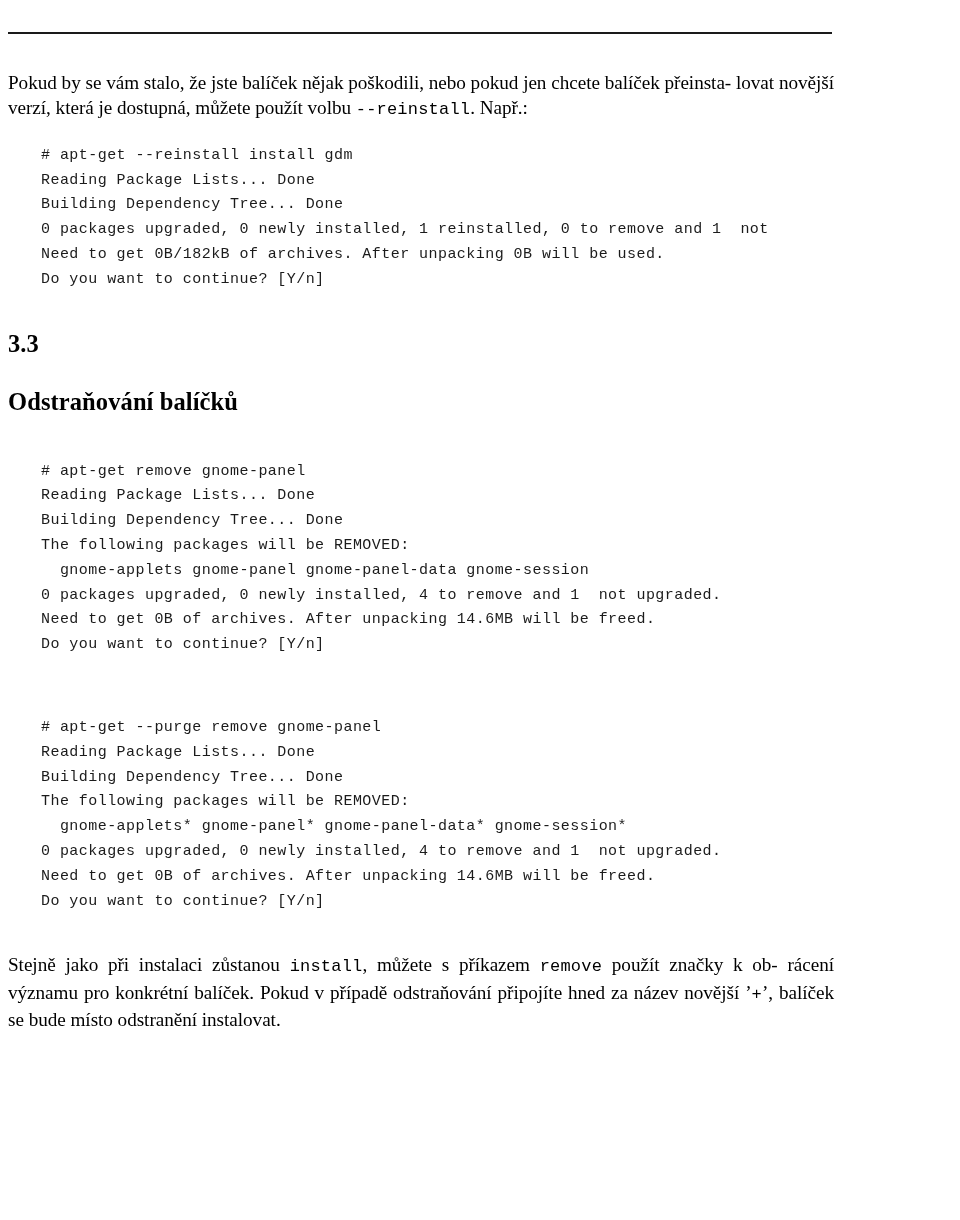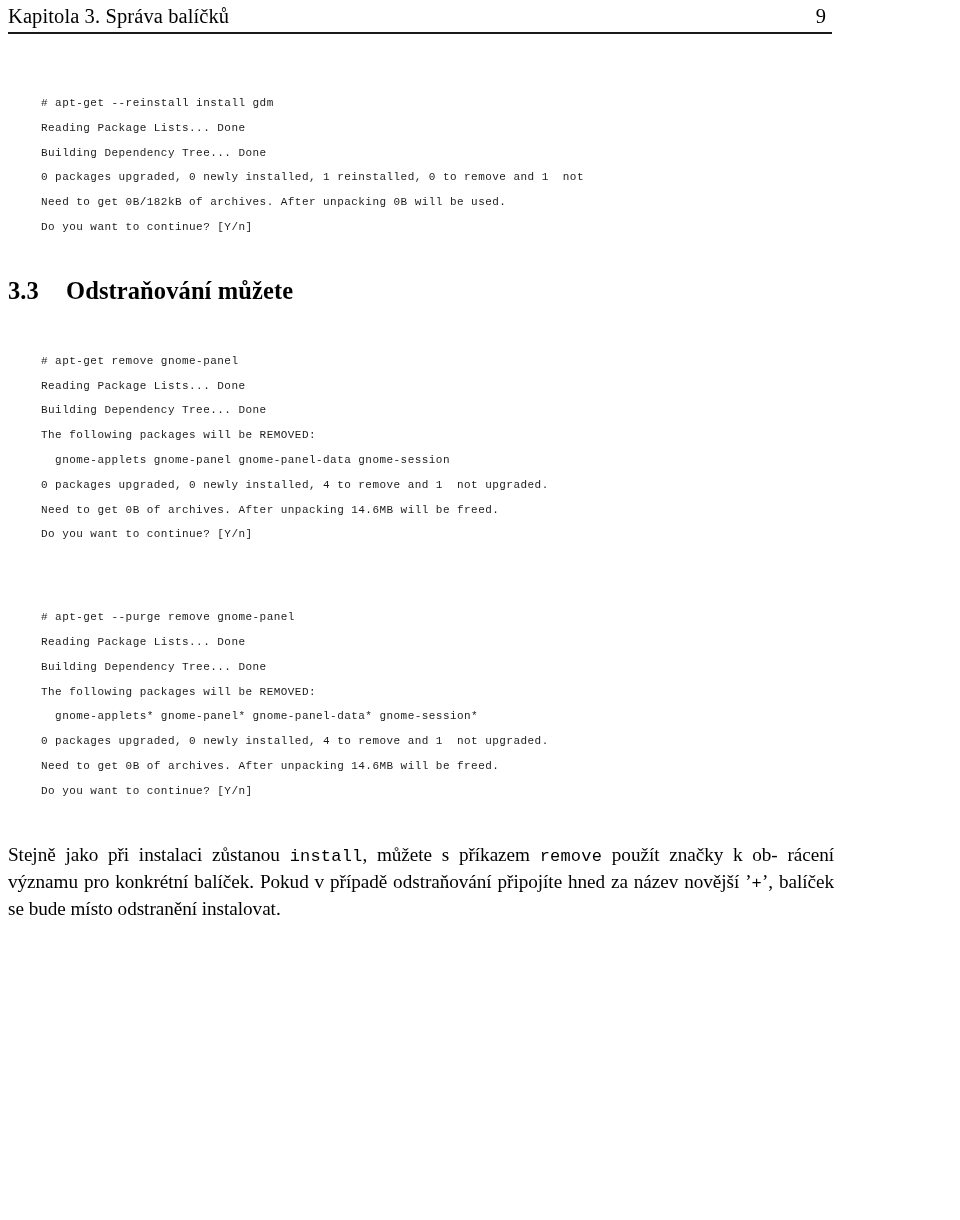--- a/index.html
+++ b/index.html
@@ -80,37 +80,38 @@
   code, .mono {
     font-family: "Liberation Mono", "DejaVu Sans Mono", monospace;
     font-size: 17px;
     letter-spacing: 0.2px;
   }
 
   
   pre.code-block {
     margin: 0;
     font-family: "Liberation Mono", "DejaVu Sans Mono", monospace;
-    font-size: 11px;
+    font-size: 15px;
     line-height: 24.8px;
     letter-spacing: 0.45px;
     white-space: pre;
     color: #1b1b1b;
     padding-left: 33px;
     overflow: hidden;
   }
 
   
   .section-heading {
     display: flex;
     align-items: baseline;
     font-weight: bold;
     font-size: 24.5px;
     line-height: 30px;
     letter-spacing: 0.1px;
+    flex-direction: column;
   }
   .section-number {
     width: 58px;
     flex: 0 0 58px;
   }
   .section-title {
     flex: 1 1 auto;
   }
 
   
@@ -119,43 +120,43 @@
   .sp-head-to-para { height: 23px; }
   .sp-para-to-code2 { height: 20px; }
   .sp-code-to-para { height: 20px; }
   .sp-para-to-para { height: 18px; }
 </style>
 </head>
 <body>
 
 <div class="page">
 
-  <div class="running-head">
-    <span class="running-head-title">Kapitola 3. Správa balíčků</span>
-    <span class="running-head-page">9</span>
-  </div>
   <div class="head-rule"></div>
 
   <div class="flow">
 
+    <p class="body">
+      <span>Pokud by se vám stalo, že jste balíček nějak poškodili, nebo pokud jen chcete balíček přeinsta-</span>
+      <span>lovat novější verzí, která je dostupná, můžete použít volbu </span><code class="mono">--reinstall</code><span>. Např.:</span>
+    </p>
 
     <div class="sp-para-to-code"></div>
 
     <pre class="code-block"># apt-get --reinstall install gdm
 Reading Package Lists... Done
 Building Dependency Tree... Done
 0 packages upgraded, 0 newly installed, 1 reinstalled, 0 to remove and 1  not
 Need to get 0B/182kB of archives. After unpacking 0B will be used.
 Do you want to continue? [Y/n]</pre>
 
     <div class="sp-code-to-head"></div>
 
     <div class="section-heading">
       <span class="section-number">3.3</span>
-      <span class="section-title">Odstraňování můžete</span>
+      <span class="section-title">Odstraňování balíčků</span>
     </div>
 
     <div class="sp-head-to-para"></div>
 
 
     <div class="sp-para-to-code2"></div>
 
     <pre class="code-block"># apt-get remove gnome-panel
 Reading Package Lists... Done
 Building Dependency Tree... Done

